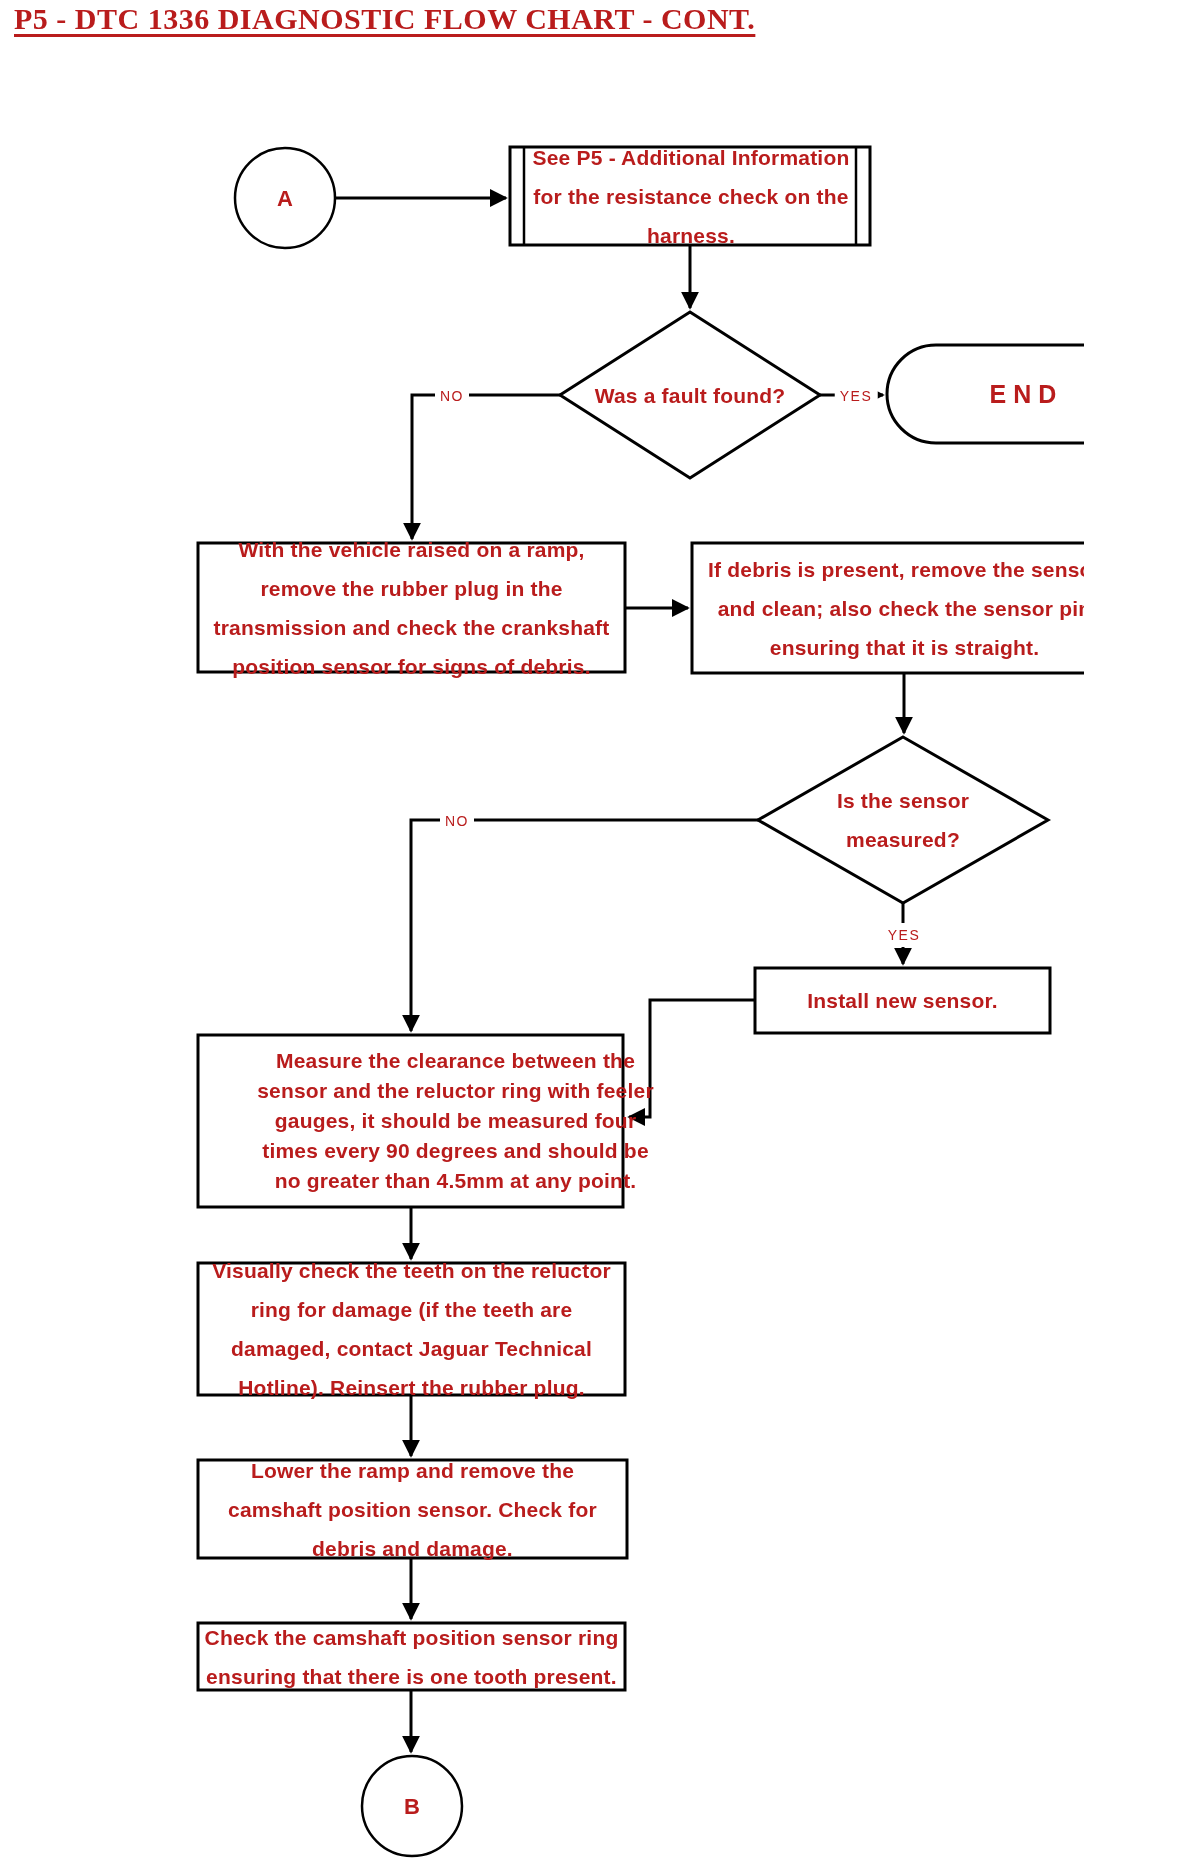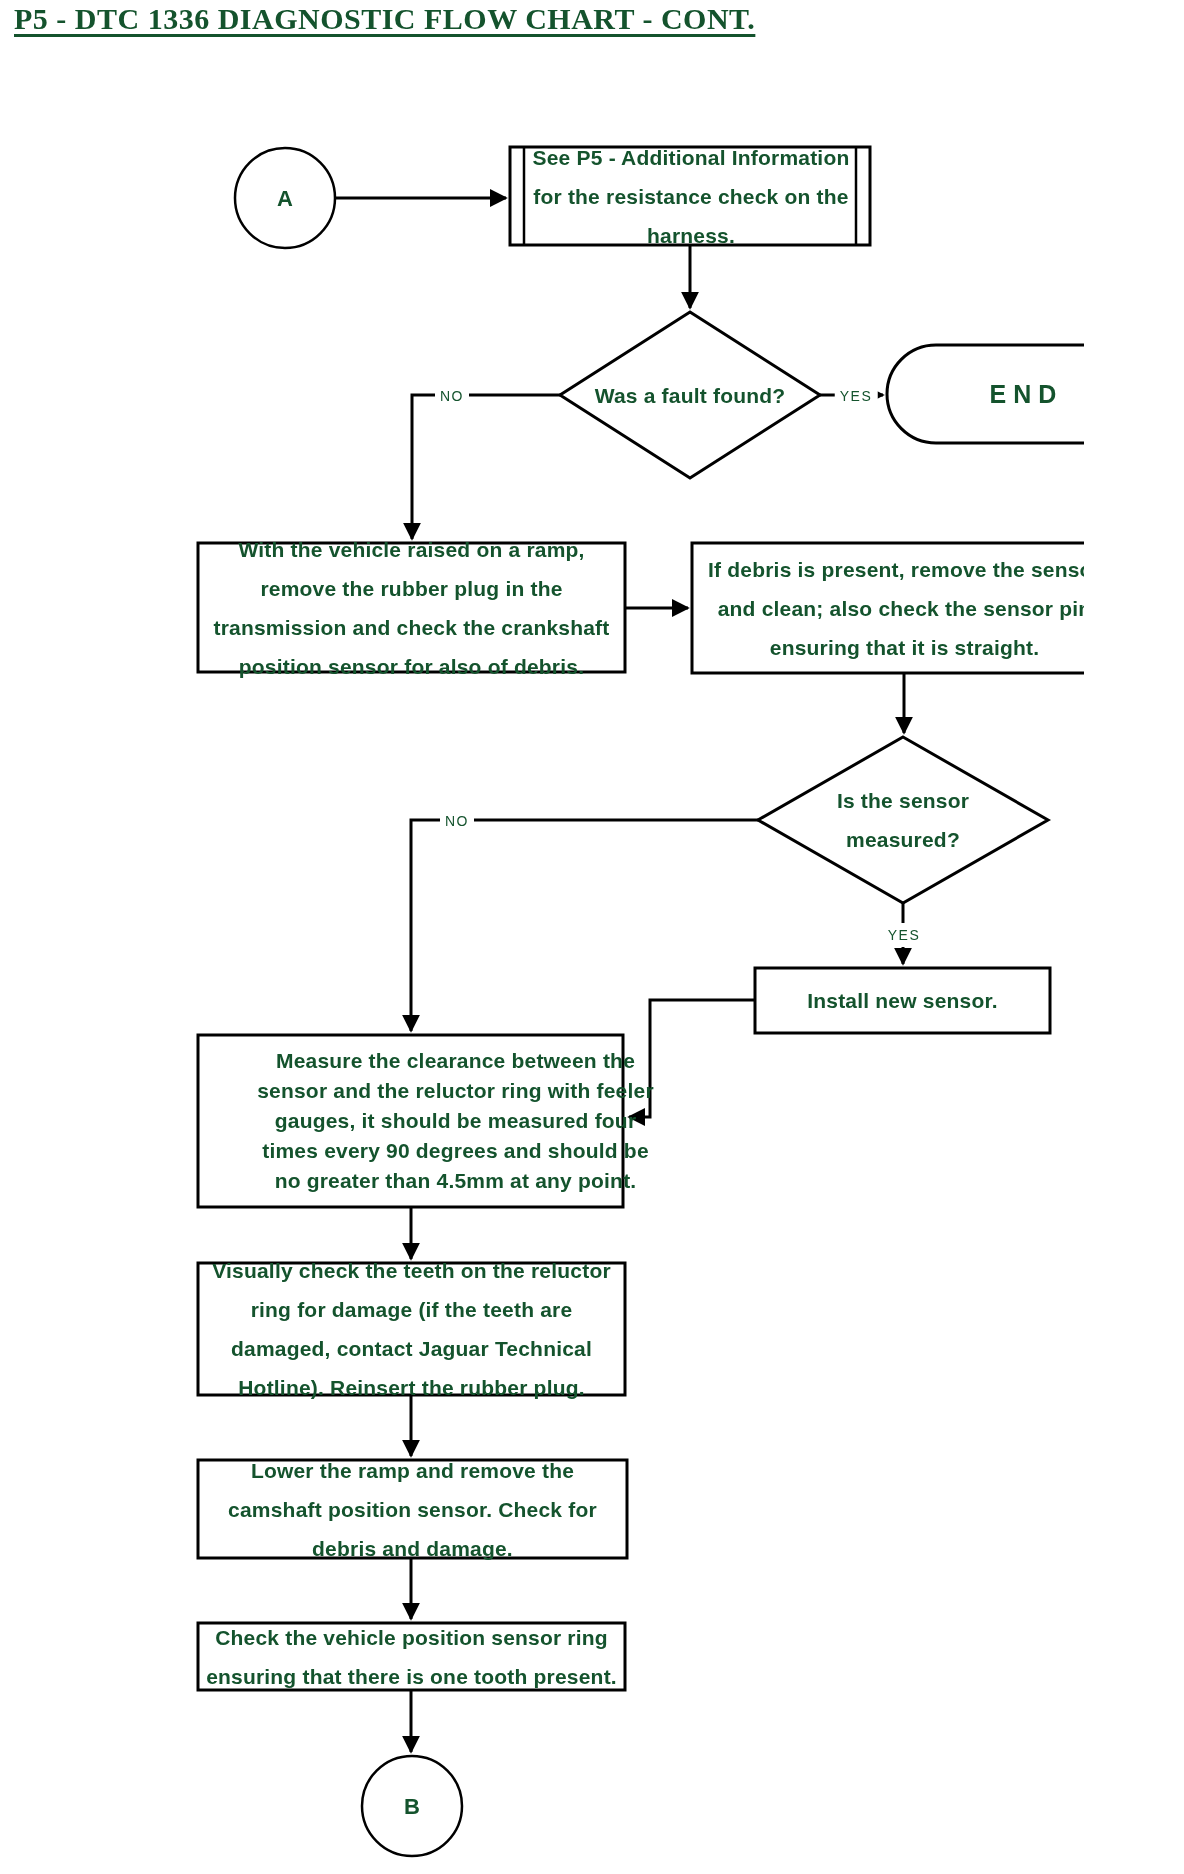--- a/index.html
+++ b/index.html
@@ -2,21 +2,21 @@
 <html><head>
 <meta charset="utf-8">
 <style>
   html, body { margin: 0; padding: 0; background: #ffffff; }
   .page {
     position: relative;
     width: 1084px;
     height: 1874px;
     background: #ffffff;
     font-family: "Liberation Sans", sans-serif;
-    color: #14532d;
+    color: #b91c1c;
     overflow: hidden;
   }
   .title {
     position: absolute;
     left: 14px;
     top: 2px;
     font-family: "Liberation Serif", serif;
     font-weight: bold;
     font-size: 30px;
     letter-spacing: 0.5px;
@@ -115,21 +115,21 @@
 for the resistance check on the
 harness.</div>
 
   <div class="node" style="left:560px; top:312px; width:260px; height:166px;">Was a fault found?</div>
 
   <div class="node end-label" style="left:887px; top:345px; width:265px; height:98px;">END</div>
 
   <div class="node" style="left:198px; top:543px; width:427px; height:129px;">With the vehicle raised on a ramp,
 remove the rubber plug in the
 transmission and check the crankshaft
-position sensor for also of debris.</div>
+position sensor for signs of debris.</div>
 
   <div class="node" style="left:692px; top:543px; width:425px; height:130px;">If debris is present, remove the sensor
 and clean; also check the sensor pin
 ensuring that it is straight.</div>
 
   <div class="node" style="left:758px; top:737px; width:290px; height:166px;">Is the sensor
 measured?</div>
 
   <div class="node" style="left:755px; top:968px; width:295px; height:65px;">Install new sensor.</div>
 
@@ -141,21 +141,21 @@
 
   <div class="node" style="left:198px; top:1263px; width:427px; height:132px;">Visually check the teeth on the reluctor
 ring for damage (if the teeth are
 damaged, contact Jaguar Technical
 Hotline). Reinsert the rubber plug.</div>
 
   <div class="node" style="left:198px; top:1460px; width:429px; height:98px;">Lower the ramp and remove the
 camshaft position sensor. Check for
 debris and damage.</div>
 
-  <div class="node" style="left:198px; top:1623px; width:427px; height:67px;">Check the vehicle position sensor ring
+  <div class="node" style="left:198px; top:1623px; width:427px; height:67px;">Check the camshaft position sensor ring
 ensuring that there is one tooth present.</div>
 
   <div class="node connector-label" style="left:362px; top:1756px; width:100px; height:100px;">B</div>
 
   <div class="edge-label" style="left:452px; top:396px;">NO</div>
   <div class="edge-label" style="left:856px; top:396px;">YES</div>
   <div class="edge-label" style="left:457px; top:821px;">NO</div>
   <div class="edge-label" style="left:904px; top:935px;">YES</div>
 
 </div>

